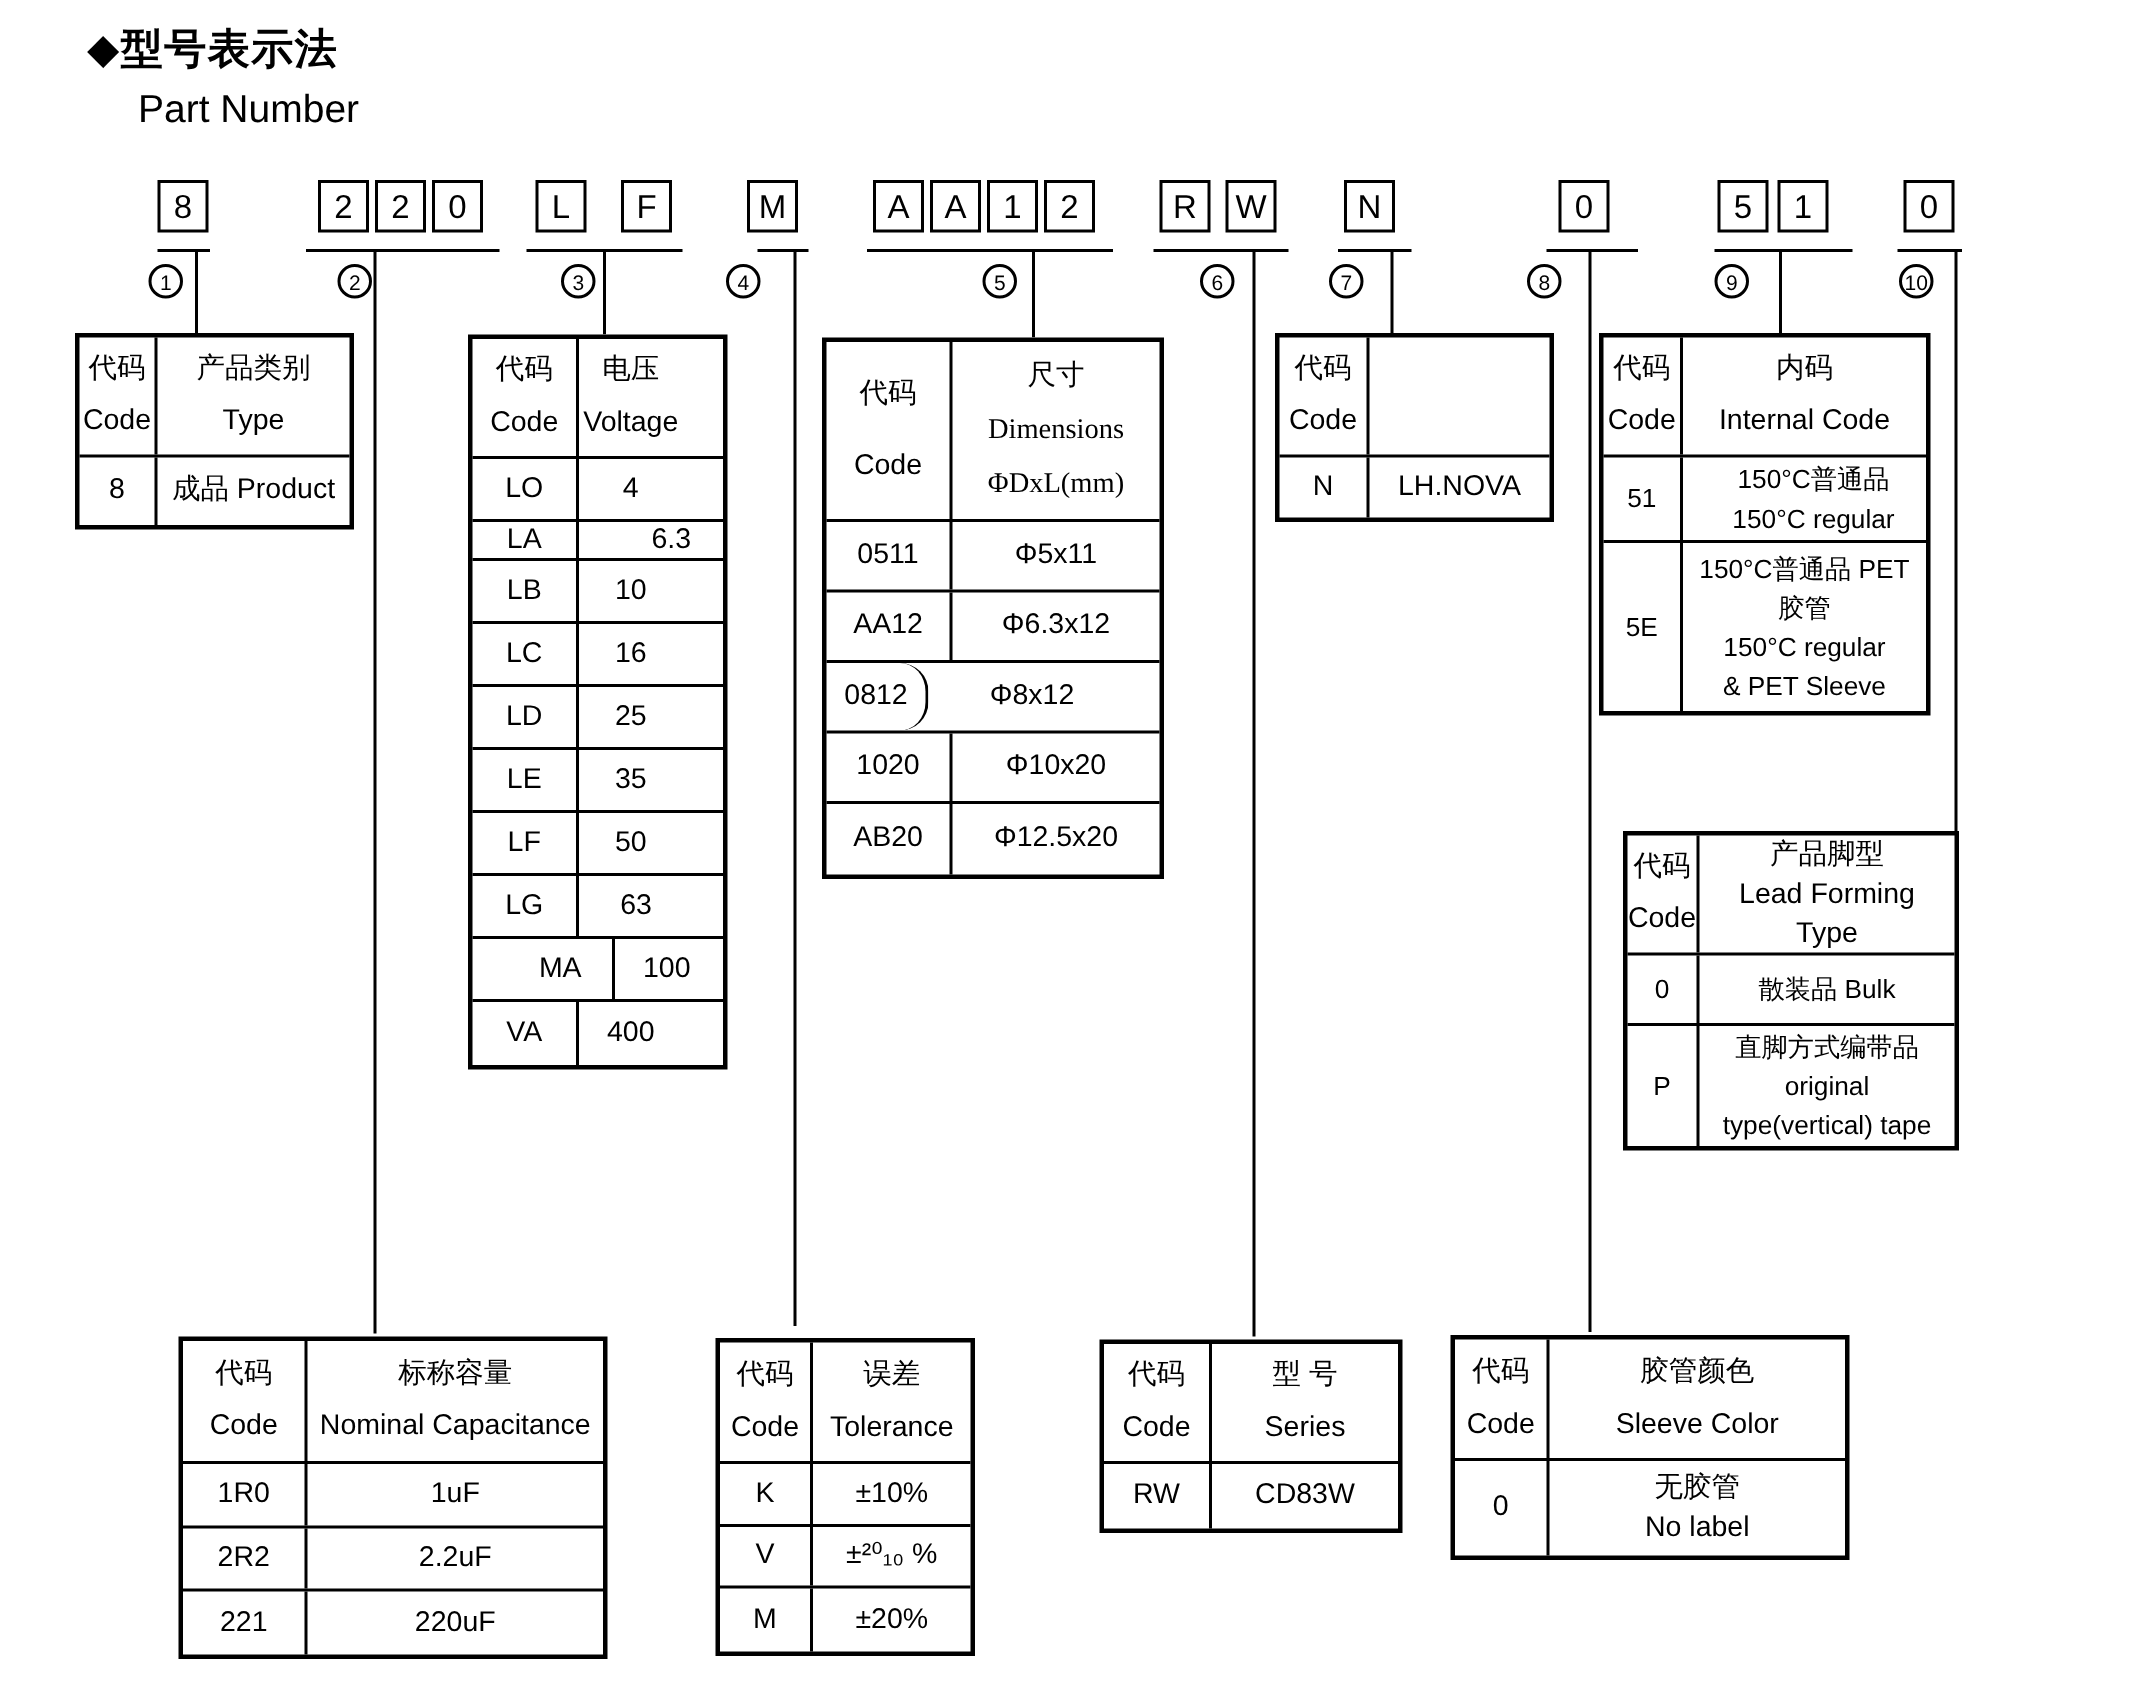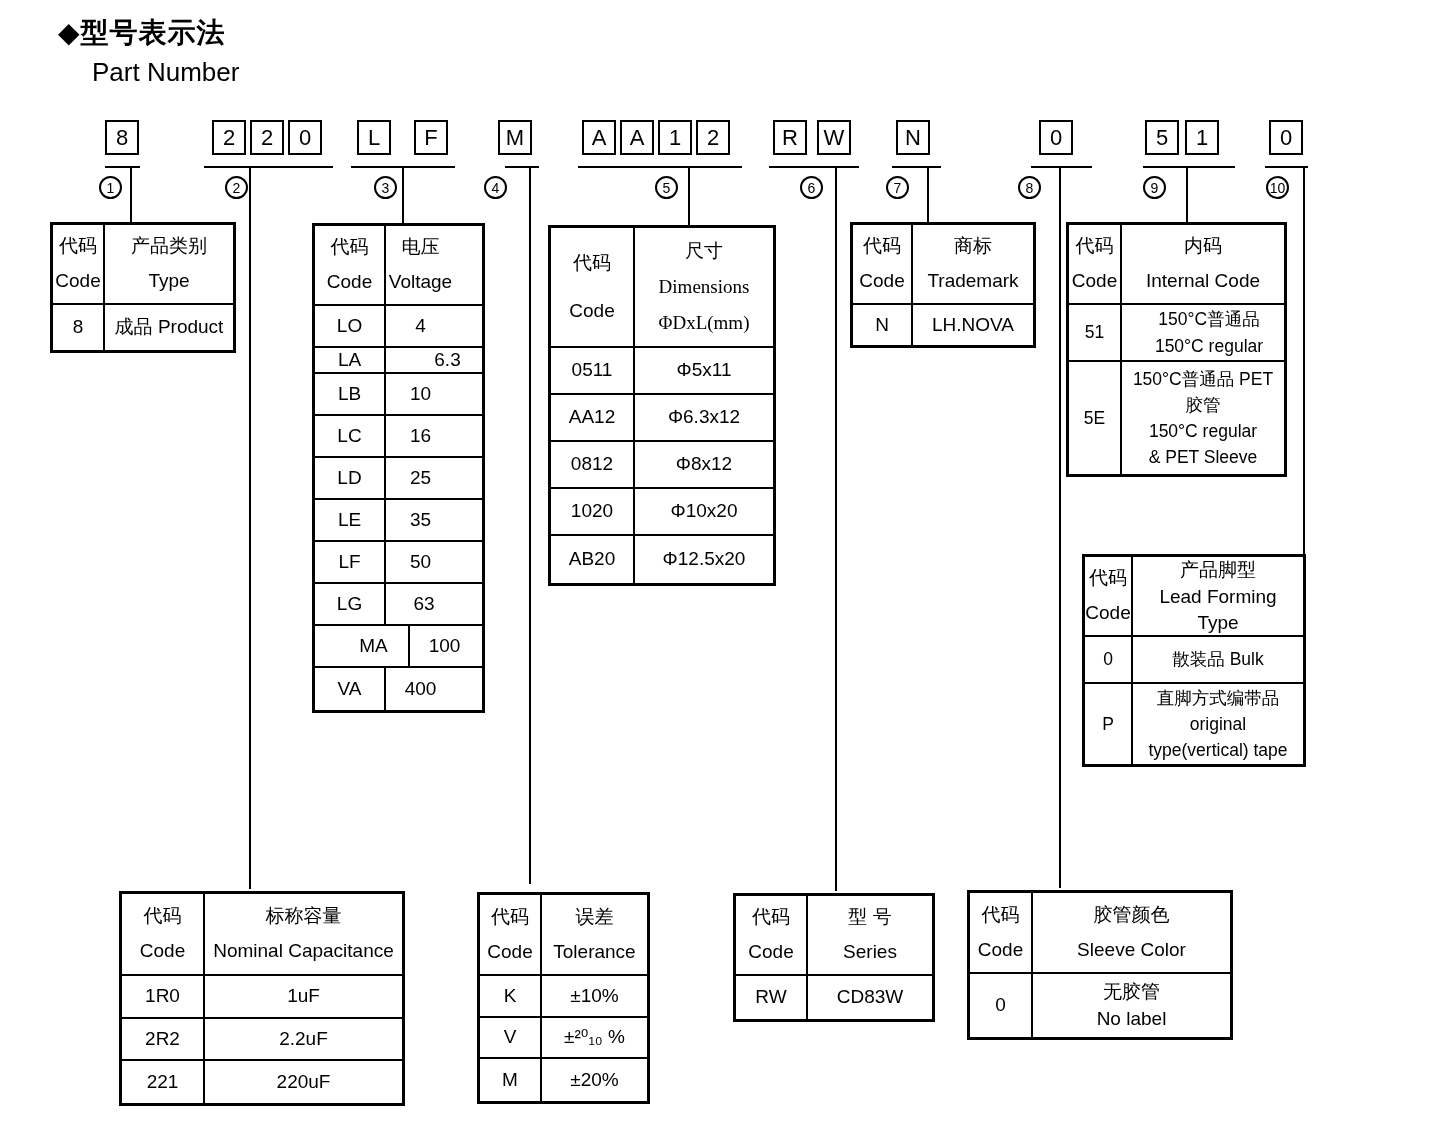--- a/index.html
+++ b/index.html
@@ -236,21 +236,21 @@
     </div>
     <div class="trow" style="height: 47px;">
       <div class="tcell" style="width: 84px;">
         <div class="tline">AA12</div>
       </div>
       <div class="tcell lastcol" style="width: 138px;">
         <div class="tline">Φ6.3x12</div>
       </div>
     </div>
     <div class="trow" style="height: 47px;">
-      <div class="tcell" style="width: 84px;">
+      <div class="tcell" style="width: 68px; border-radius: 19px;">
         <div class="tline">0812</div>
       </div>
       <div class="tcell lastcol" style="width: 138px;">
         <div class="tline">Φ8x12</div>
       </div>
     </div>
     <div class="trow" style="height: 47px;">
       <div class="tcell" style="width: 84px;">
         <div class="tline">1020</div>
       </div>
@@ -266,24 +266,20 @@
         <div class="tline">Φ12.5x20</div>
       </div>
     </div>
   </div>
 
 <div class="tbl" style="left:850px;top:222px">
     <div class="trow" style="height: 80px;">
       <div class="tcell th" style="width: 60px;">
         <div class="tline">代码</div>
         <div class="tline">Code</div>
-      </div>
-      <div class="tcell th lastcol" style="width: 120px;">
-        <div class="tline">商标</div>
-        <div class="tline">Trademark</div>
       </div>
     </div>
     <div class="trow last" style="height: 40px;">
       <div class="tcell" style="width: 60px;">
         <div class="tline">N</div>
       </div>
       <div class="tcell lastcol" style="width: 120px;">
         <div class="tline">LH.NOVA</div>
       </div>
     </div>

